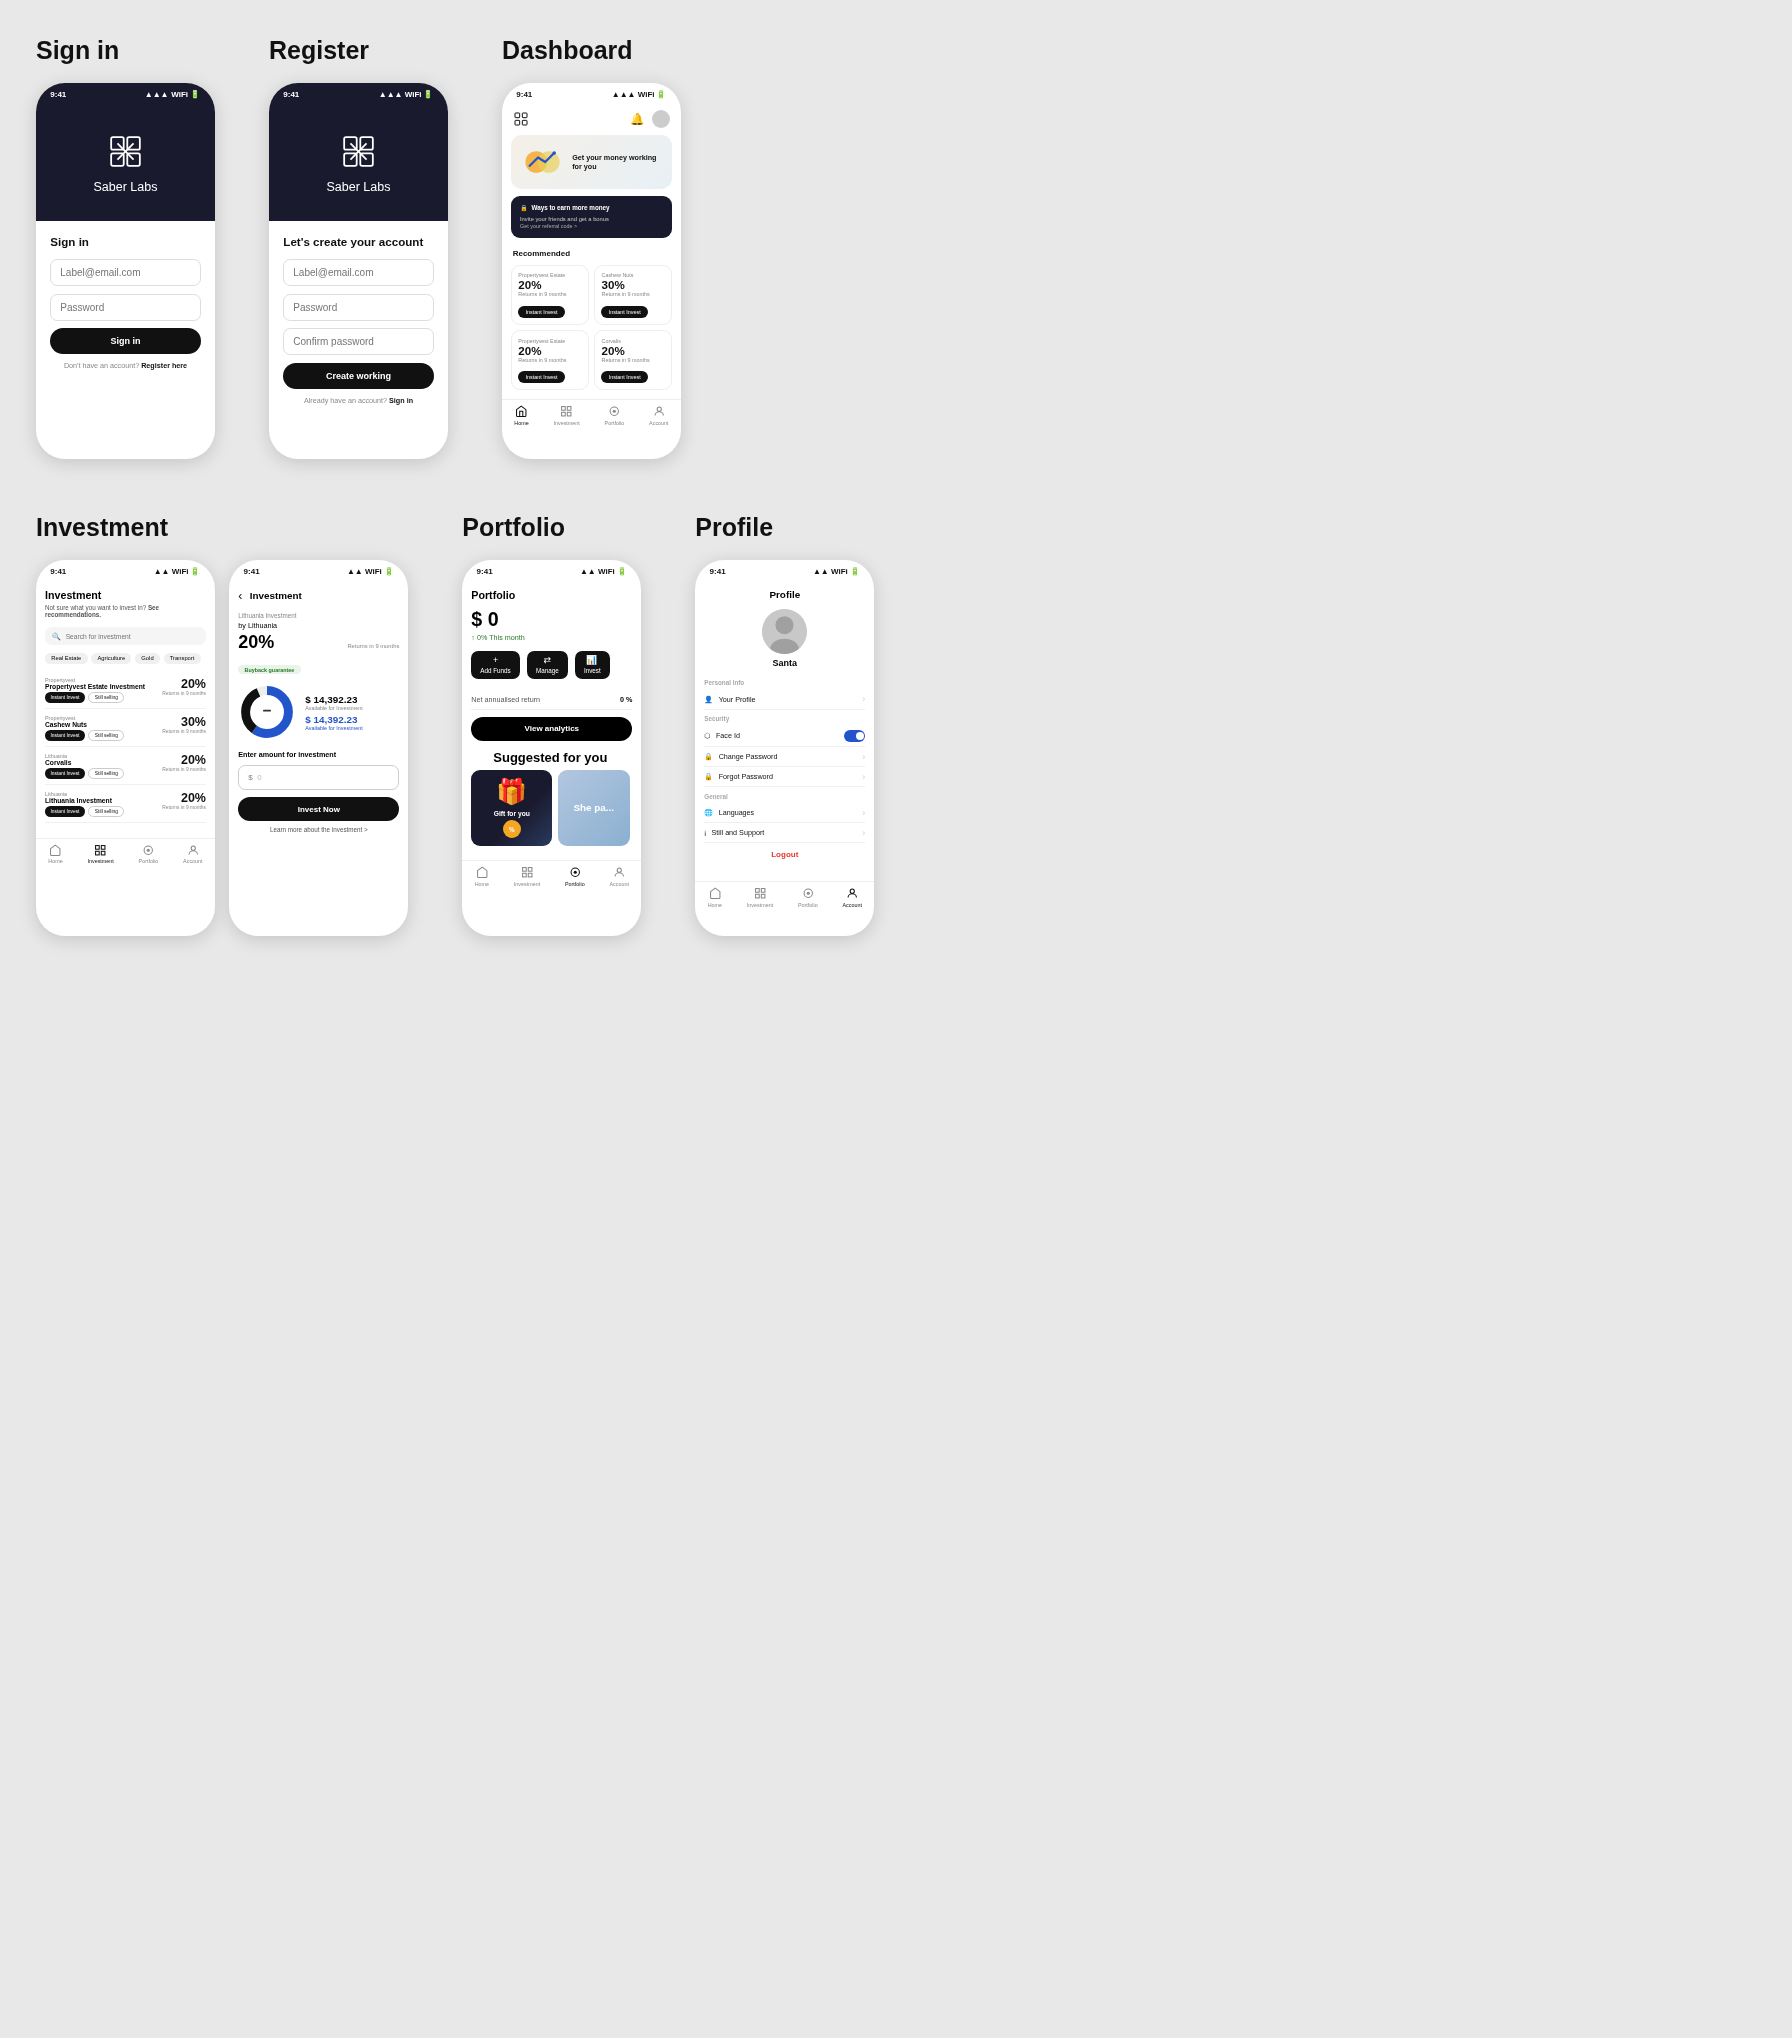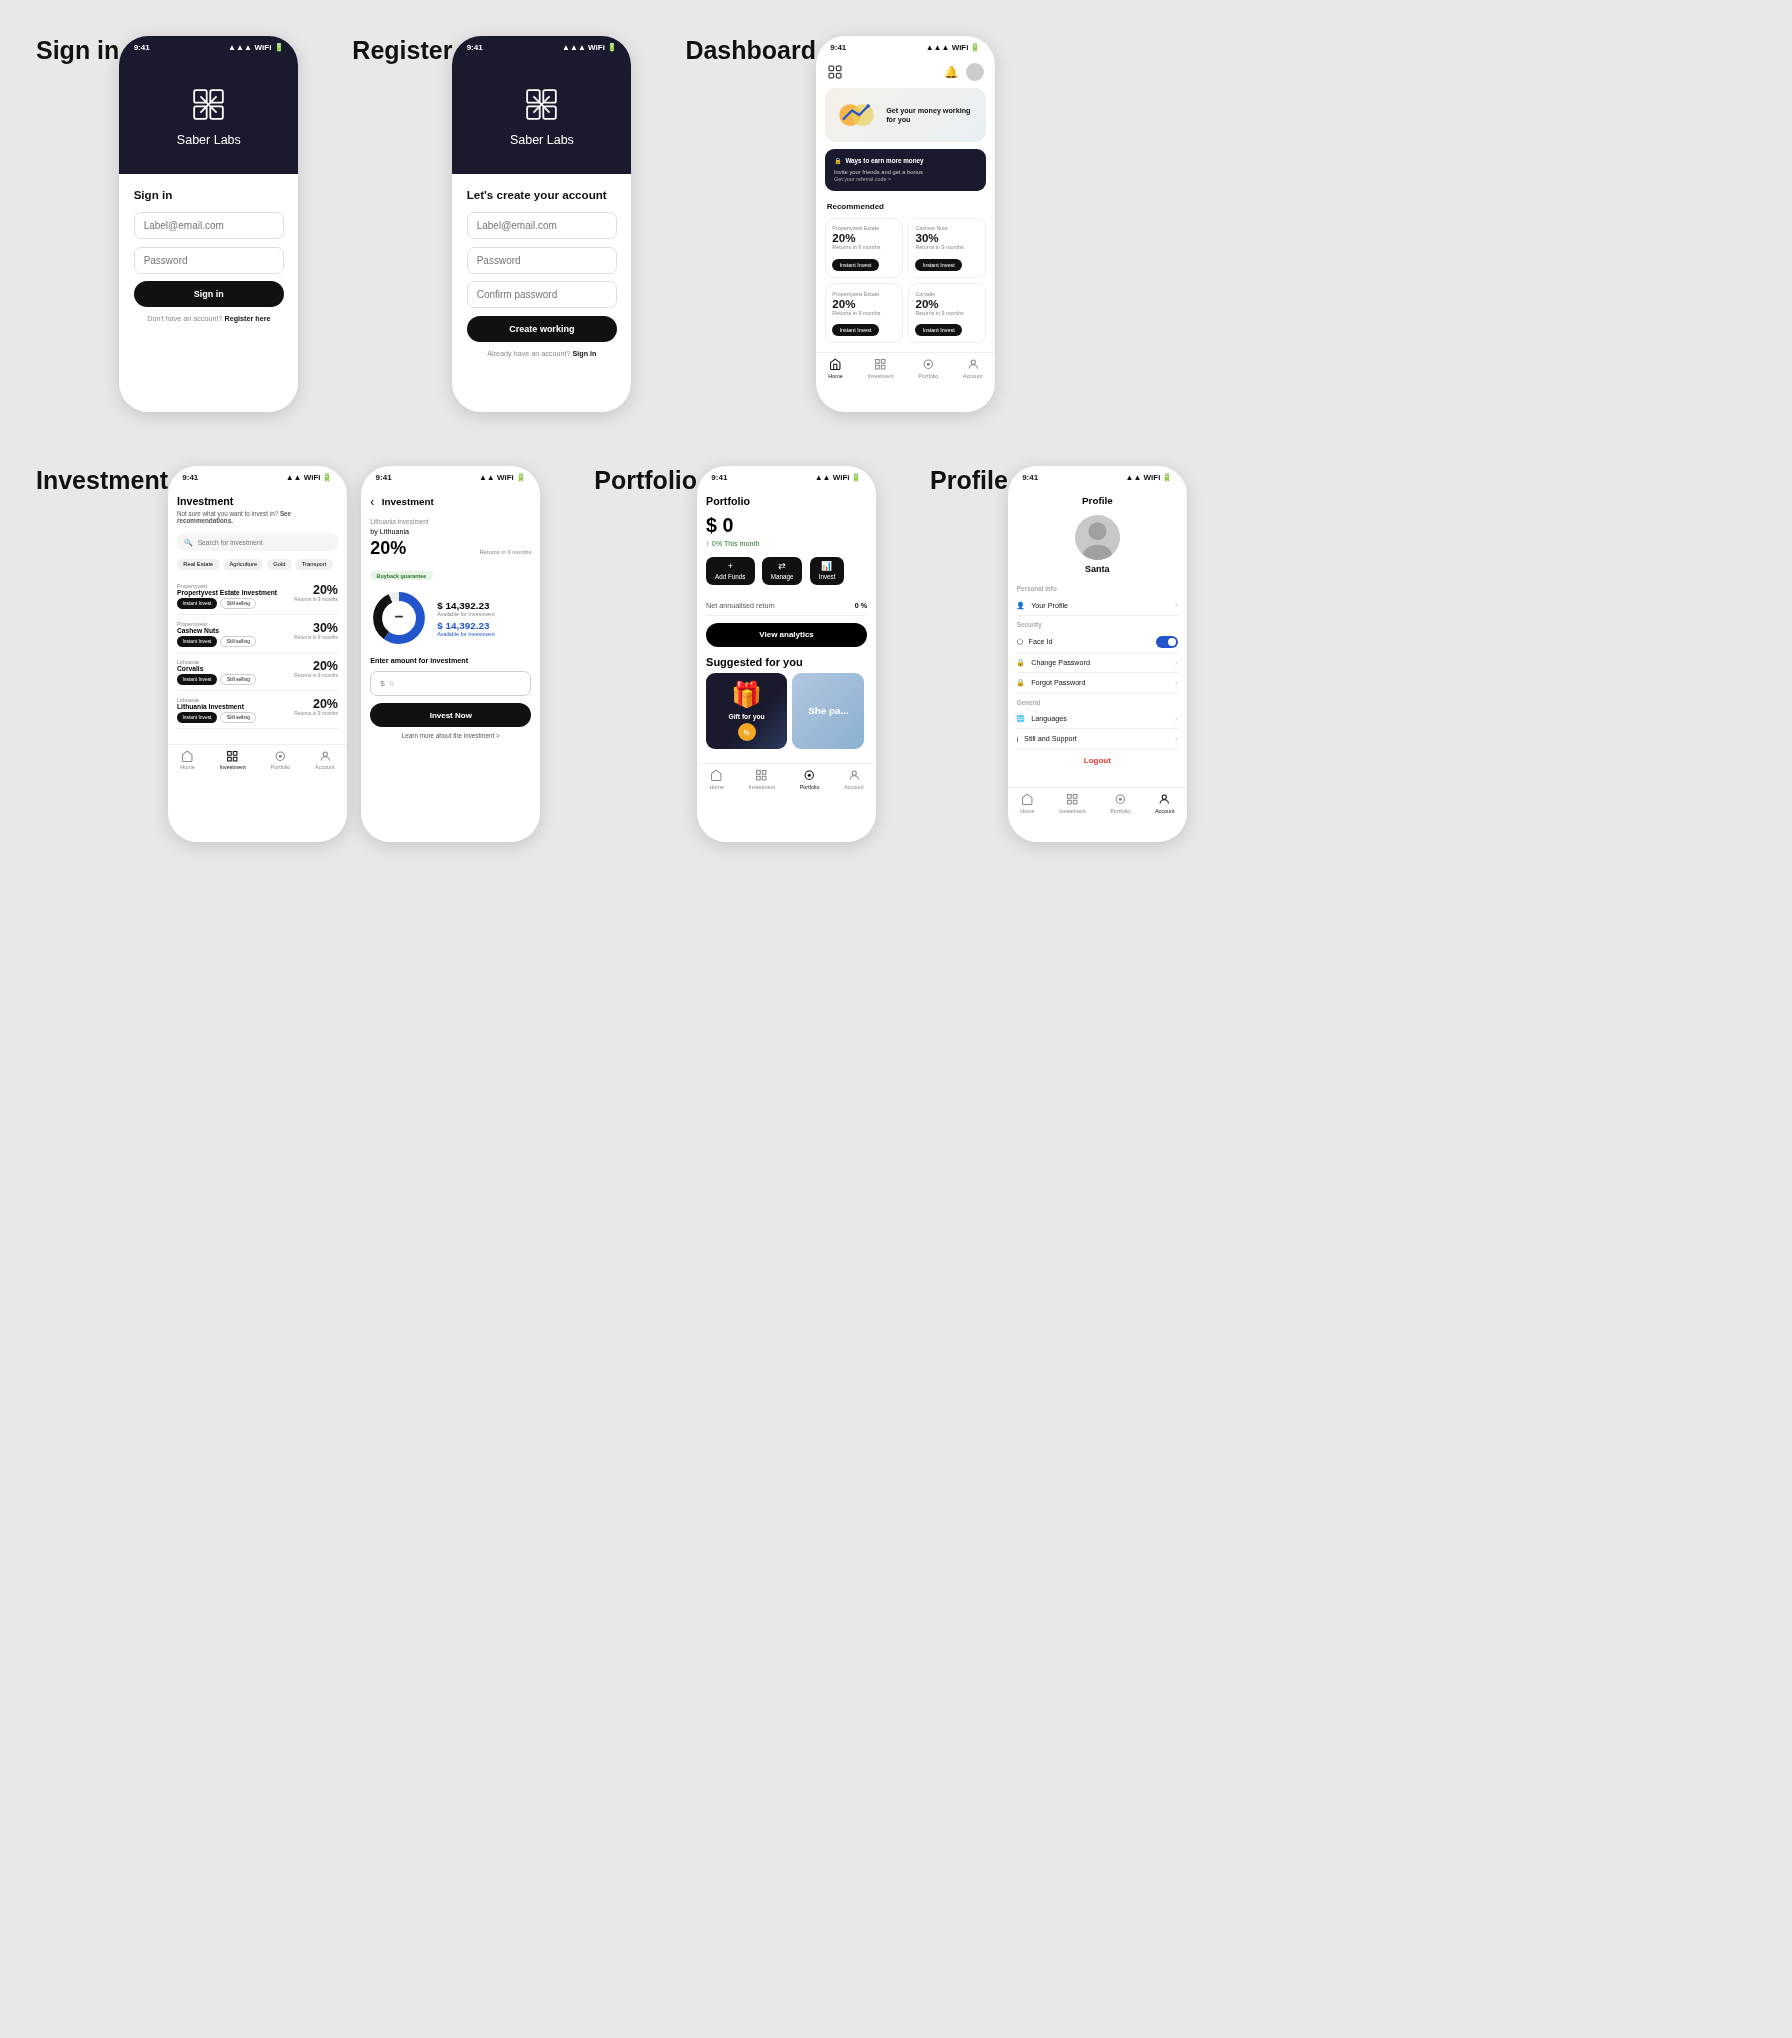--- a/index.html
+++ b/index.html
@@ -595,23 +595,24 @@
       border: none;
       border-radius: 18px;
       padding: 7.2px;
       font-size: 8px;
       font-weight: 600;
       cursor: pointer;
       margin-bottom: 9px;
     }
 
     .suggested-label {
-      font-size: 11px;
+      font-size: 13px;
       font-weight: 700;
       margin-bottom: 5.4px;
+      margin-left: 22px;
     }
 
     .gift-cards-row {
       display: flex;
       gap: 5.4px;
       overflow: hidden;
     }
 
     .gift-card {
       background: linear-gradient(135deg, #1a1a2e 60%, #2a3a5e 100%);
@@ -742,20 +743,21 @@
       margin-bottom: 54px;
     }
 
     .bottom-row {
       display: flex;
       gap: 54px;
     }
 
     .section-block {
       display: flex;
+      flex-direction: column;
     }
 
     .phones-row {
       display: flex;
       gap: 14.3px;
     }
   </style>
 </head>
 <body>
 

